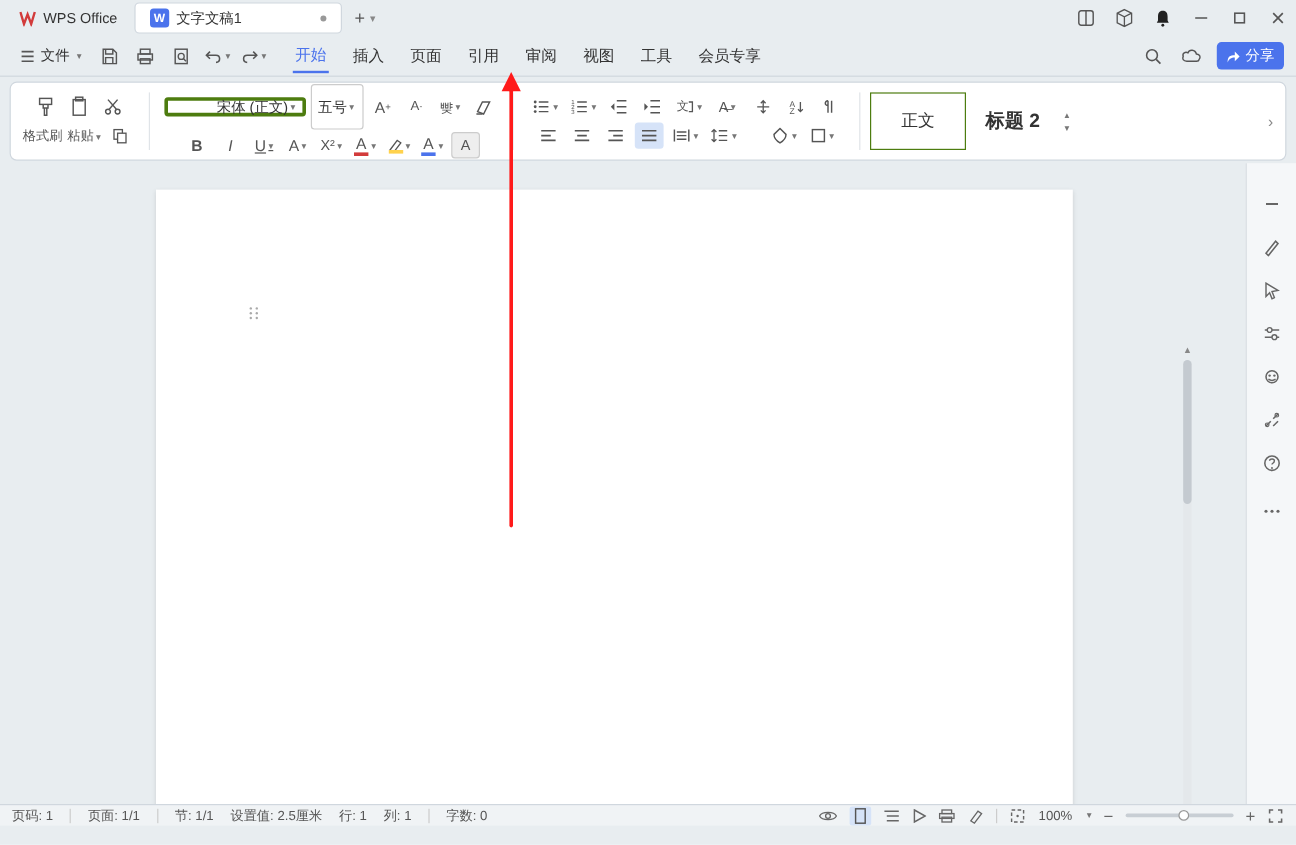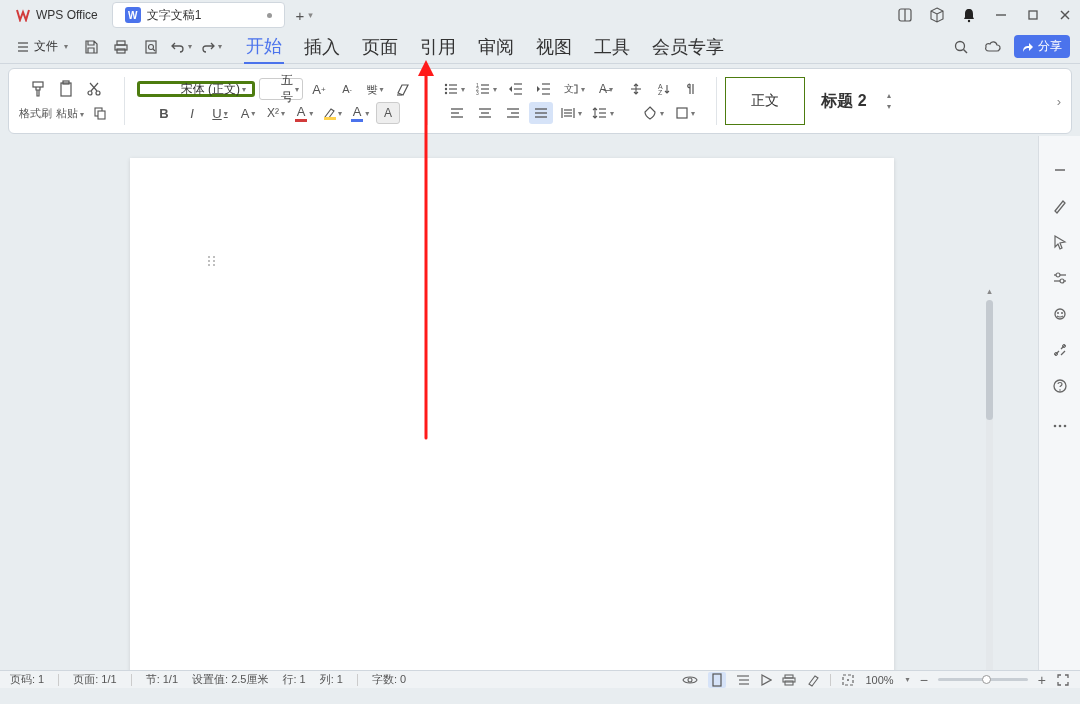--- a/index.html
+++ b/index.html
@@ -13,33 +13,33 @@
 .doc-dot { width: 5px; height: 5px; border-radius: 50%; background: #999; margin-left: 60px; }
 .new-tab { margin-left: 10px; color: #555; font-size: 15px; display: flex; align-items: center; gap: 4px; }
 .titlebar-right { margin-left: auto; display: flex; align-items: center; gap: 14px; }
 .titlebar-icon { width: 18px; height: 18px; display: flex; align-items: center; justify-content: center; color: #555; }
 
 .menubar { height: 34px; background: #e8edf0; display: flex; align-items: center; padding: 0 10px; gap: 0; border-bottom: 1px solid #d0d7de; }
 .file-menu { display: flex; align-items: center; gap: 4px; padding: 3px 6px; }
 .quick-bar { display: flex; align-items: center; gap: 8px; margin-left: 6px; }
 .qicon { width: 22px; height: 22px; display: flex; align-items: center; justify-content: center; color: #555; }
 .menu-tabs { display: flex; align-items: center; gap: 18px; margin-left: 22px; }
-.menu-tab { padding: 4px 2px; font-size: 18px; color: #333; cursor: pointer; }
+.menu-tab { padding: 4px 2px; font-size: 13px; color: #333; cursor: pointer; }
 .menu-tab.active { color: #4b73ec; border-bottom: 2px solid #4b73ec; }
 .menubar-right { margin-left: auto; display: flex; align-items: center; gap: 10px; }
 .share-btn { background: #4b73ec; color: #fff; padding: 3px 8px; border-radius: 4px; font-size: 12px; display: flex; align-items: center; gap: 4px; }
 
 .ribbon { height: 66px; background: #fff; margin: 4px 8px 0 8px; border: 1px solid #d0d7de; border-radius: 6px; display: flex; align-items: center; padding: 4px 6px; gap: 4px; }
 .ribbon-group { display: flex; flex-direction: column; align-items: center; gap: 2px; padding: 0 4px; }
 .ribbon-row { display: flex; align-items: center; gap: 4px; }
 .vsep { width: 1px; height: 48px; background: #e0e4e8; margin: 0 4px; }
 .ribbon-btn { width: 24px; height: 22px; display: flex; align-items: center; justify-content: center; color: #555; border-radius: 3px; }
 .ribbon-btn-wide { min-width: 28px; }
 .font-select { width: 118px; height: 16px; border: 3px solid #4d7c0f; border-radius: 3px; display: flex; align-items: center; justify-content: flex-end; padding: 0 6px; font-size: 12px; }
-.size-select { width: 44px; height: 22px; border: 1px solid #ccc; border-radius: 3px; display: flex; align-items: center; padding: 0 21px; font-size: 12px; }
+.size-select { width: 44px; height: 38px; border: 1px solid #ccc; border-radius: 3px; display: flex; align-items: center; padding: 0 5px; font-size: 12px; }
 .dd-arrow { font-size: 8px; color: #777; margin-left: 2px; }
 .lbl-small { font-size: 11px; color: #555; }
 .style-box { width: 80px; height: 48px; border: 1px solid #4d7c0f; display: flex; align-items: center; justify-content: center; font-size: 14px; }
 .style-box2 { width: 74px; height: 48px; display: flex; align-items: center; justify-content: center; font-size: 16px; font-weight: bold; }
 
 .workspace { position: absolute; top: 136px; left: 0; right: 42px; bottom: 18px; background: #e8edf0; overflow: hidden; }
 .page { position: absolute; left: 130px; top: 22px; width: 764px; height: 1000px; background: #fff; box-shadow: 0 1px 4px rgba(0,0,0,.12); }
 .cursor-handle { position: absolute; left: 78px; top: 98px; color: #aaa; font-size: 12px; display: grid; grid-template-columns: 3px 3px; gap: 2px; }
 .cursor-handle span { width: 2px; height: 2px; background: #aaa; border-radius: 50%; }
 

